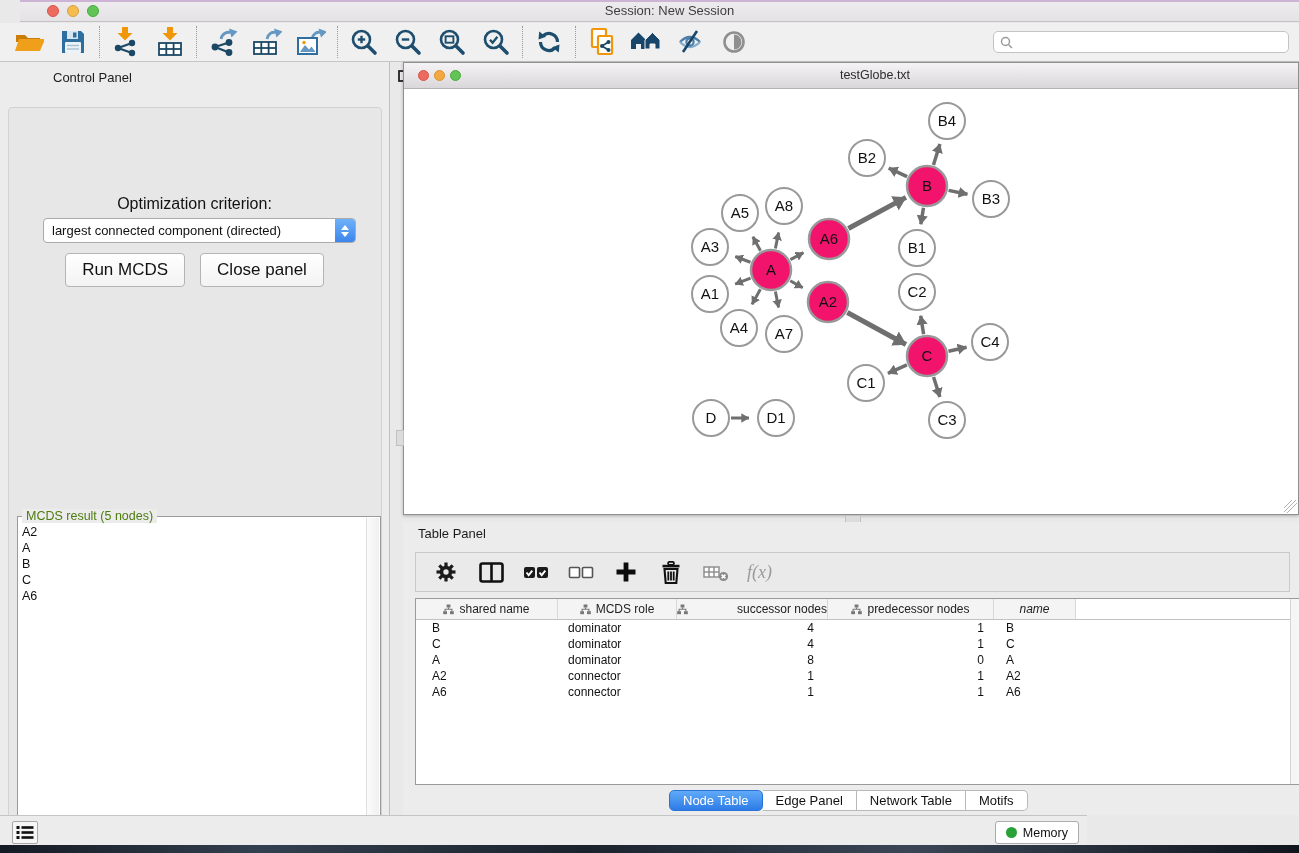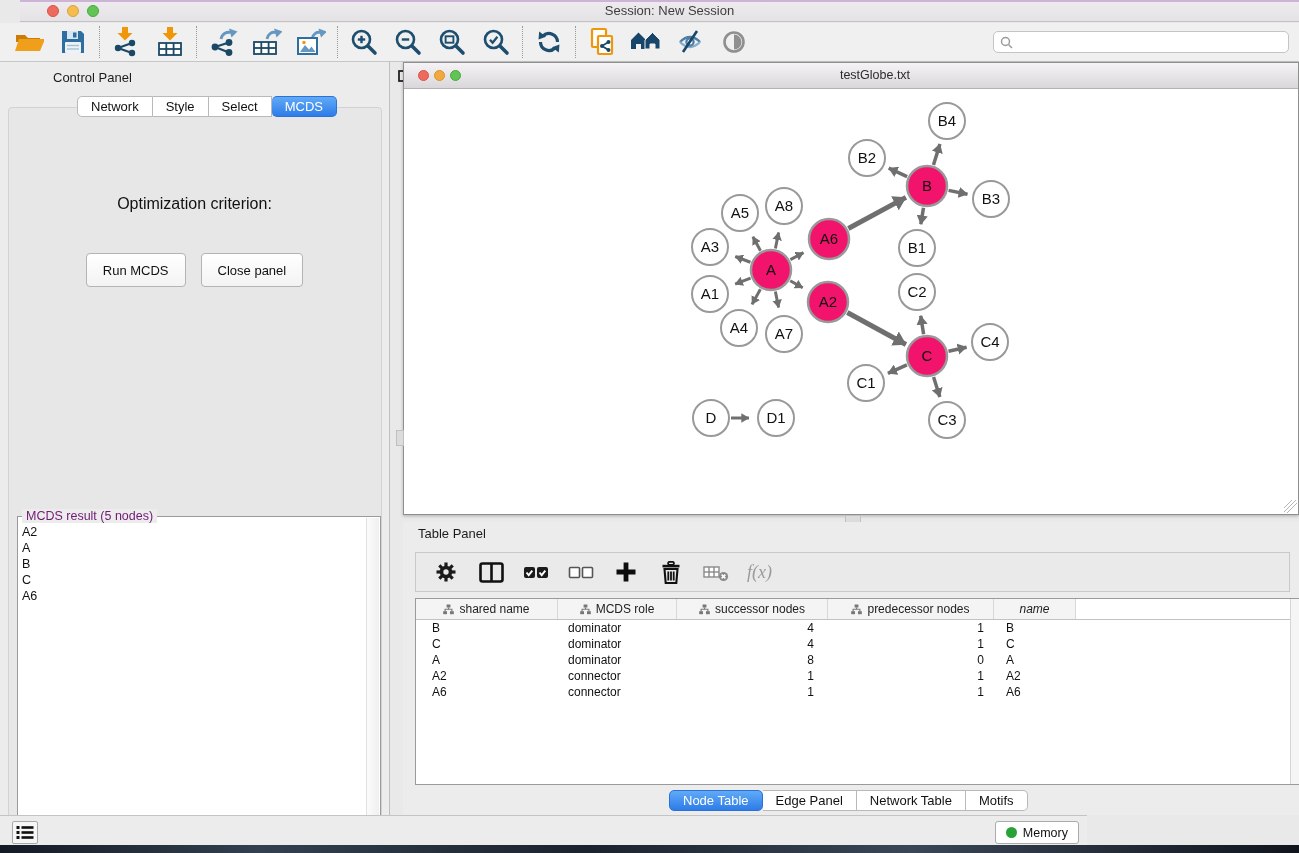--- a/index.html
+++ b/index.html
@@ -46,23 +46,23 @@
   .opt-label { position:absolute; left:0; top:88px; width:100%; text-align:center; font-size:16px; color:#111; }
   .dropdown { position:absolute; left:43px; top:156px; width:313px; height:25px; background:#fff;
     border:1px solid #ababab; border-radius:4px; display:flex; align-items:center; cursor:pointer; }
   .dropdown .dd-text { flex:1; font-size:13px; color:#111; padding-left:8px; white-space:nowrap; overflow:hidden; }
   .dd-stepper { width:20px; height:23px; border-radius:0 3px 3px 0; background:linear-gradient(#6fb1f8,#3c86ec);
     display:flex; flex-direction:column; align-items:center; justify-content:center; gap:2px; }
   .dd-stepper .up { width:0; height:0; border-left:4px solid transparent; border-right:4px solid transparent; border-bottom:5px solid #fff; }
   .dd-stepper .down { width:0; height:0; border-left:4px solid transparent; border-right:4px solid transparent; border-top:5px solid #fff; }
   .cp-buttons { position:absolute; left:0; top:191px; width:100%; display:flex; justify-content:center; gap:15px; }
   .btn { height:23px; background:linear-gradient(#ffffff,#f3f3f3); border:1px solid #b4b4b4; border-radius:4px;
-    font-size:13px; color:#111; padding:16px 16px; display:flex; align-items:center; cursor:pointer; }
+    font-size:17px; color:#111; padding:16px 16px; display:flex; align-items:center; cursor:pointer; }
   .mcds-box { position:absolute; left:17px; top:454px; width:364px; height:341px; border:1px solid #9a9a9a; background:#fff; }
-  .mcds-legend { position:absolute; left:4px; top:-8px; background:#ececec; padding:0 4px; font-size:12.5px; color:#701a75; }
+  .mcds-legend { position:absolute; left:4px; top:-8px; background:#ececec; padding:0 4px; font-size:12.5px; color:#4d7c0f; }
   .mcds-list { position:absolute; left:0; top:3px; bottom:1px; right:14px; overflow:hidden; padding:4px 0 0 4px; }
   .mcds-list div { font-size:12.5px; line-height:16px; color:#111; }
   .mcds-scroll { position:absolute; right:1px; top:1px; bottom:1px; width:13px; background:linear-gradient(90deg,#fbfbfb,#f0f0f0); border-left:1px solid #e0e0e0; }
 
   
   .net-window { position:absolute; left:403px; top:62px; width:896px; height:453px; background:#fff;
     border:1px solid #8f8f8f; box-shadow:0 1px 3px rgba(0,0,0,.25); }
   .net-titlebar { position:absolute; left:0; top:0; width:100%; height:26px;
     background:linear-gradient(#f5f3f5,#d9d7d9); border-bottom:1px solid #b4b2b4; }
   .ntl { position:absolute; top:7px; width:11px; height:11px; border-radius:50%; }
@@ -289,27 +289,28 @@
             <rect x="1" y="1" width="10" height="10" stroke="#222" stroke-width="1.8" fill="none"></rect>
           </svg>
       </span>
       <span class="float-ic" style="left:374px;">
         <svg width="12" height="12" viewBox="0 0 12 12">
             <path d="M1.5 1.5 L10.5 10.5 M10.5 1.5 L1.5 10.5" stroke="#111" stroke-width="2.8" stroke-linecap="round"></path>
           </svg>
       </span>
     </div>
     <div class="cp-content"></div>
-    <div class="seg cp-tabs" id="cp-tabs">
-        <div class="tab">Network</div>
-        <div class="tab">Style</div>
-        <div class="tab">Select</div>
-        <div class="tab active">MCDS</div>
-      </div>
     <div class="opt-label" style="top:133px;">Optimization criterion:</div>
+    <div class="dropdown">
+      <span class="dd-text">largest connected component (directed)</span>
+      <span class="dd-stepper">
+          <span class="up"></span>
+          <span class="down"></span>
+        </span>
+    </div>
     <div class="cp-buttons">
       <div class="btn">Run MCDS</div>
       <div class="btn">Close panel</div>
     </div>
     <div class="mcds-box">
       <span class="mcds-legend">MCDS result (5 nodes)</span>
       <div class="mcds-list" id="mcds-list">
           <div>A2</div>
           <div>A</div>
           <div>B</div>
@@ -529,21 +530,21 @@
           </div>
           <div class="th" style="width: 119px;">
             <svg width="11" height="11" viewBox="0 0 11 11">
               <rect x="3.6" y="0.5" width="3.8" height="3" fill="#777"></rect>
               <rect x="0.2" y="7.2" width="3.8" height="3" fill="#777"></rect>
               <rect x="7" y="7.2" width="3.8" height="3" fill="#777"></rect>
               <path d="M5.5 3.5 V5.3 M2.1 7.2 V5.3 H8.9 V7.2" stroke="#777" stroke-width="1.1" fill="none"></path>
             </svg>
             <span>MCDS role</span>
           </div>
-          <div class="th" style="width: 151px;">
+          <div class="th" style="width: 151px; justify-content: space-between;">
             <svg width="11" height="11" viewBox="0 0 11 11">
               <rect x="3.6" y="0.5" width="3.8" height="3" fill="#777"></rect>
               <rect x="0.2" y="7.2" width="3.8" height="3" fill="#777"></rect>
               <rect x="7" y="7.2" width="3.8" height="3" fill="#777"></rect>
               <path d="M5.5 3.5 V5.3 M2.1 7.2 V5.3 H8.9 V7.2" stroke="#777" stroke-width="1.1" fill="none"></path>
             </svg>
             <span>successor nodes</span>
           </div>
           <div class="th" style="width: 166px;">
             <svg width="11" height="11" viewBox="0 0 11 11">

